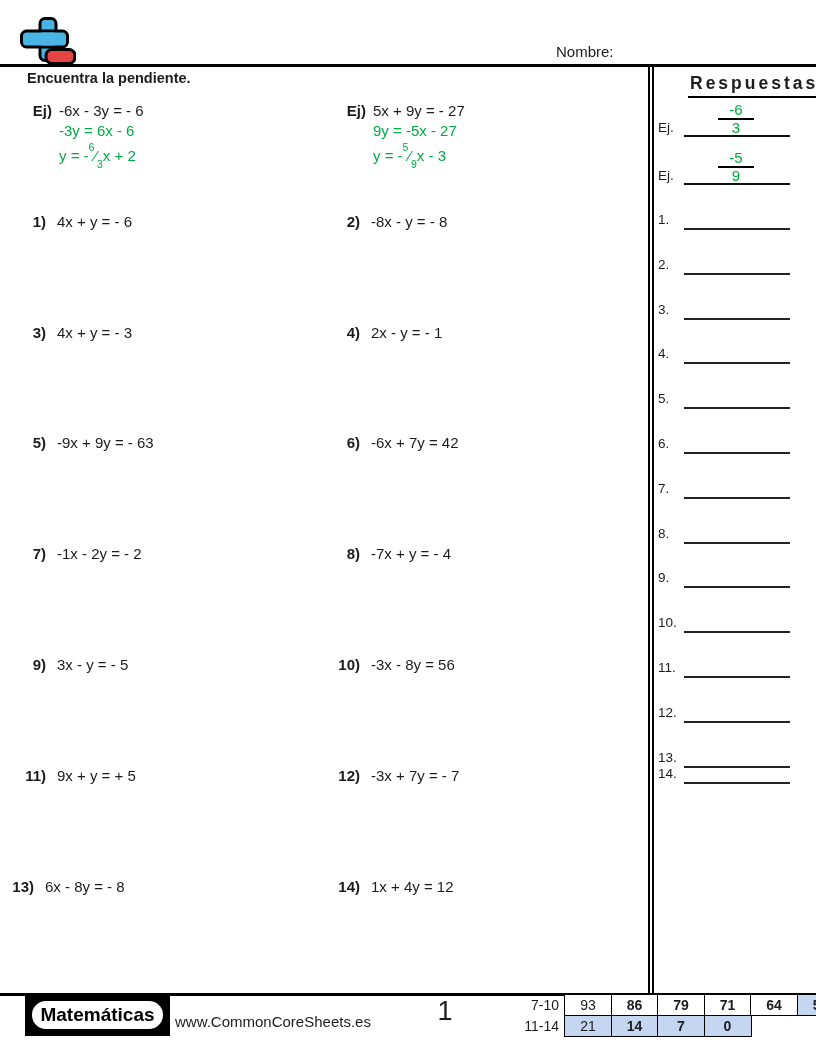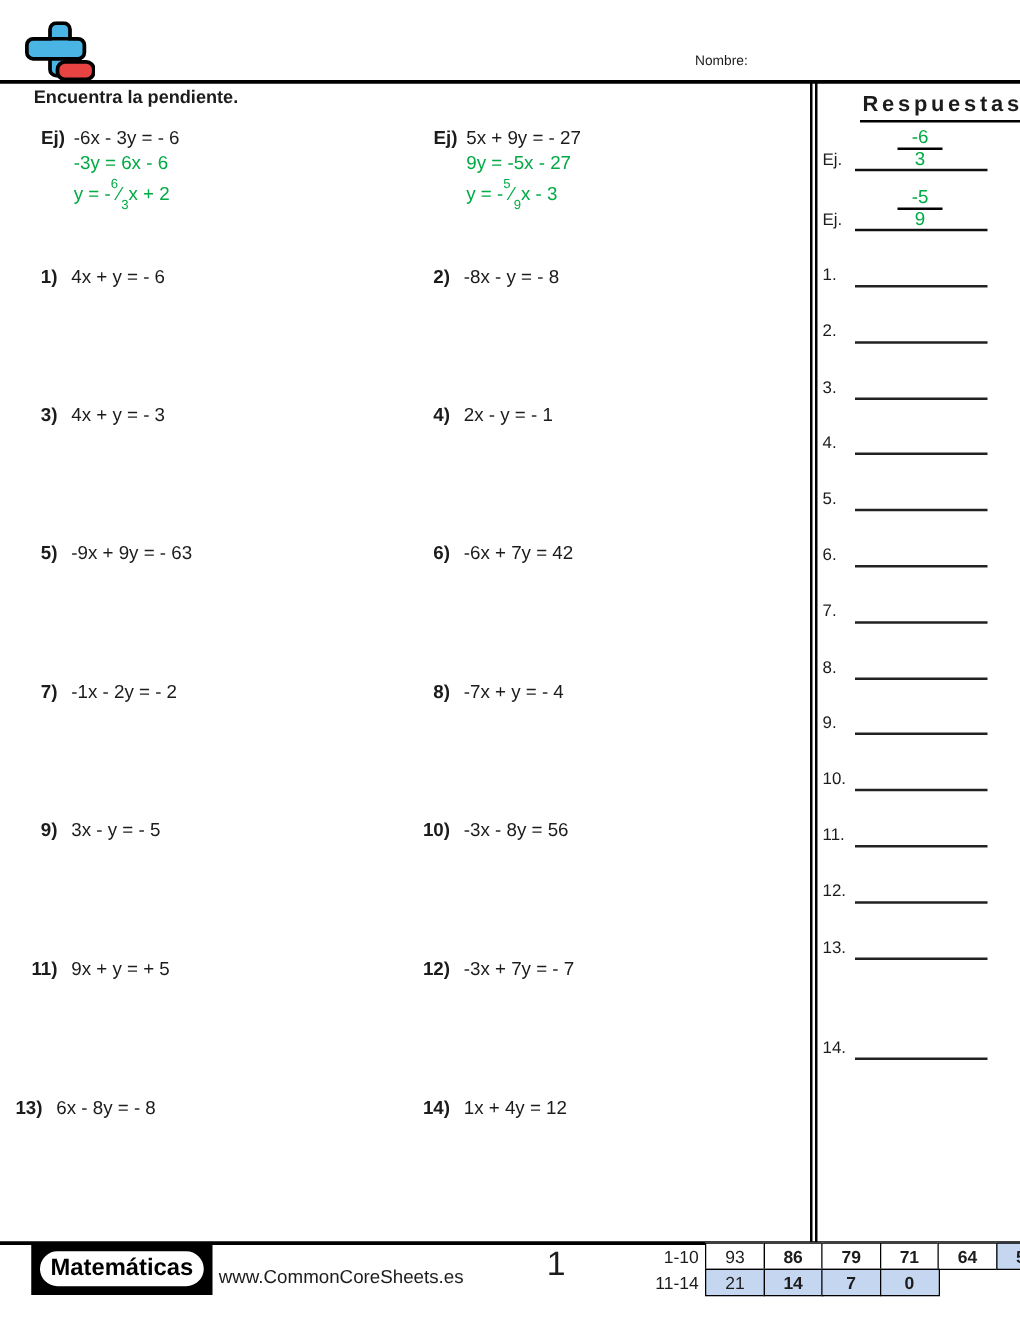--- a/index.html
+++ b/index.html
@@ -3,21 +3,21 @@
 <meta charset="utf-8">
 <style>
   * { margin:0; padding:0; box-sizing:border-box; }
   body { background:#fff; font-family:"Liberation Sans", sans-serif; color:#1c1c1c; }
   .page { position:relative; width:816px; height:1056px; background:#fff; overflow:hidden; }
 
   
   .logo { position:absolute; left:20px; top:17px; width:56px; height:48px; }
   .page-title { position:absolute; left:0; top:38px; width:650px; text-align:center;
                 font-size:17.5px; font-weight:bold; color:#000; }
-  .name-label { position:absolute; left:556px; top:43px; font-size:11px; }
+  .name-label { position:absolute; left:556px; top:43px; font-size:15px; }
   .header-rule { position:absolute; left:0; top:64px; width:816px; height:2.5px; background:#000; }
 
   
   .answers-sep { position:absolute; left:648px; top:65px; height:929px; width:6px;
                  border-left:2px solid #000; border-right:2px solid #000; }
 
   
   .instructions { position:absolute; left:27px; top:70px; font-size:14.5px; font-weight:bold; }
 
   
@@ -224,35 +224,35 @@
       <span class="ans-item-line"></span>
     </div>
   <div class="ans-item" style="top:703px;">
       <span class="ans-item-label">12.</span>
       <span class="ans-item-line"></span>
     </div>
   <div class="ans-item" style="top:748px;">
       <span class="ans-item-label">13.</span>
       <span class="ans-item-line"></span>
     </div>
-  <div class="ans-item" style="top:828px;">
+  <div class="ans-item" style="top:764px;">
       <span class="ans-item-label">14.</span>
       <span class="ans-item-line"></span>
     </div>
 
   <div class="footer-rule"></div>
   <div class="brand-box">
     <div class="brand-pill">Matemáticas</div>
   </div>
   <div class="footer-url">www.CommonCoreSheets.es</div>
   <div class="page-num">1</div>
 
   <div class="score">
     <div class="score-row">
-      <span class="score-label">1-10</span>
+      <span class="score-label">7-10</span>
       <span class="cell">93</span>
       <span class="cell">86</span>
       <span class="cell">79</span>
       <span class="cell">71</span>
       <span class="cell">64</span>
       <span class="cell blue">57</span>
       <span class="cell blue">50</span>
       <span class="cell blue">43</span>
       <span class="cell blue">36</span>
       <span class="cell blue">29</span>

